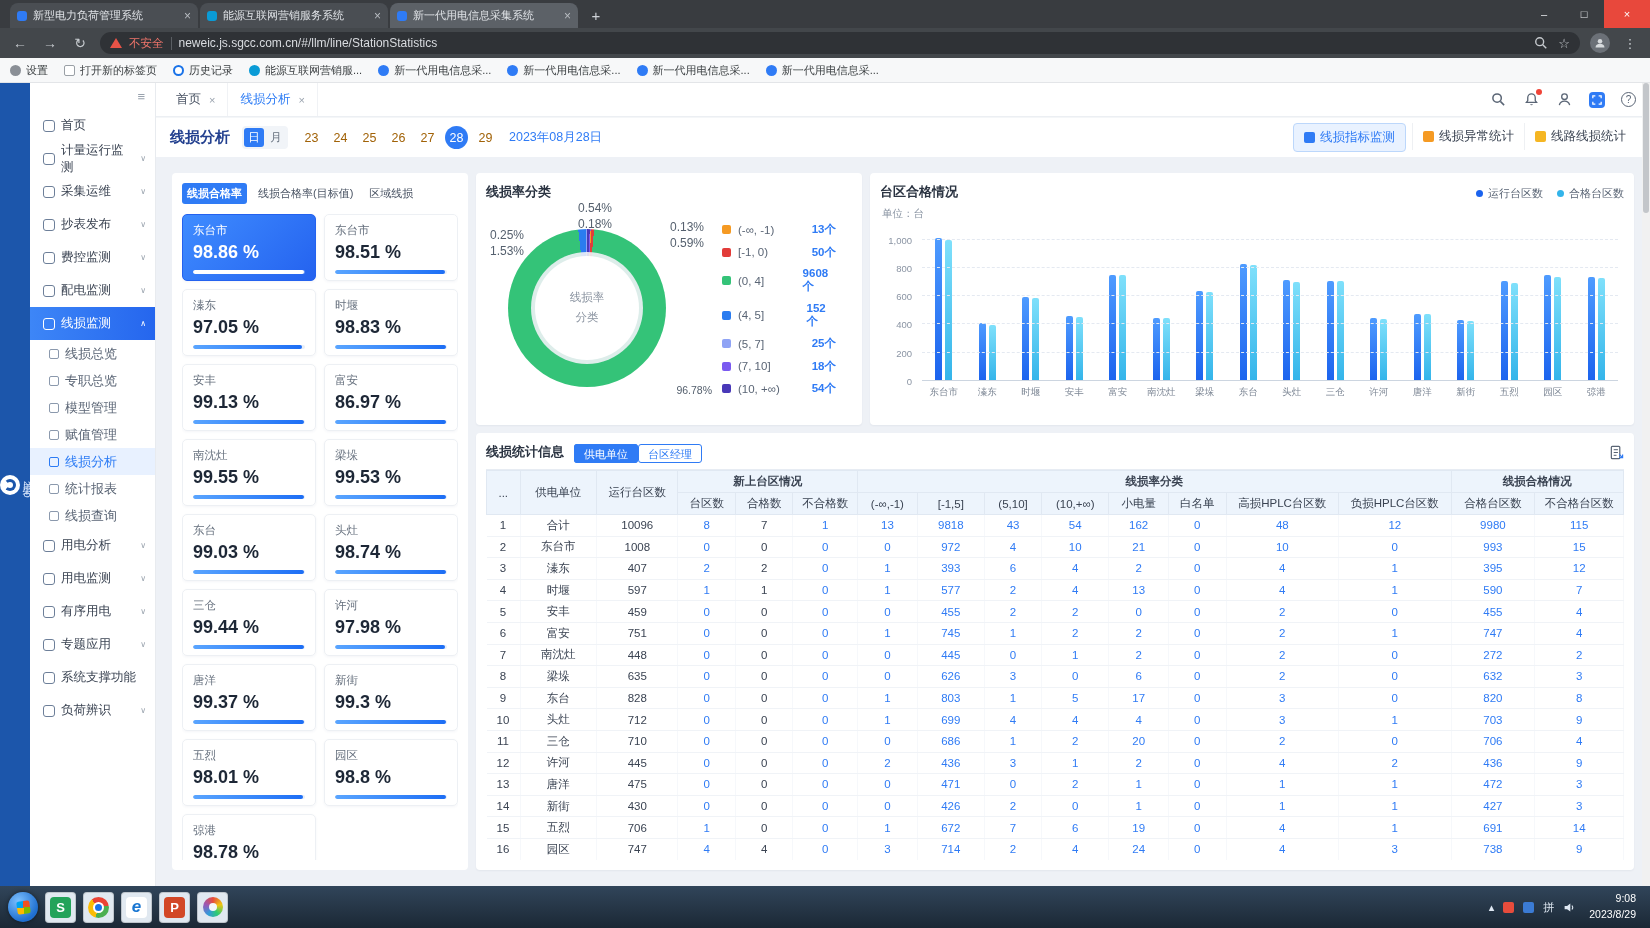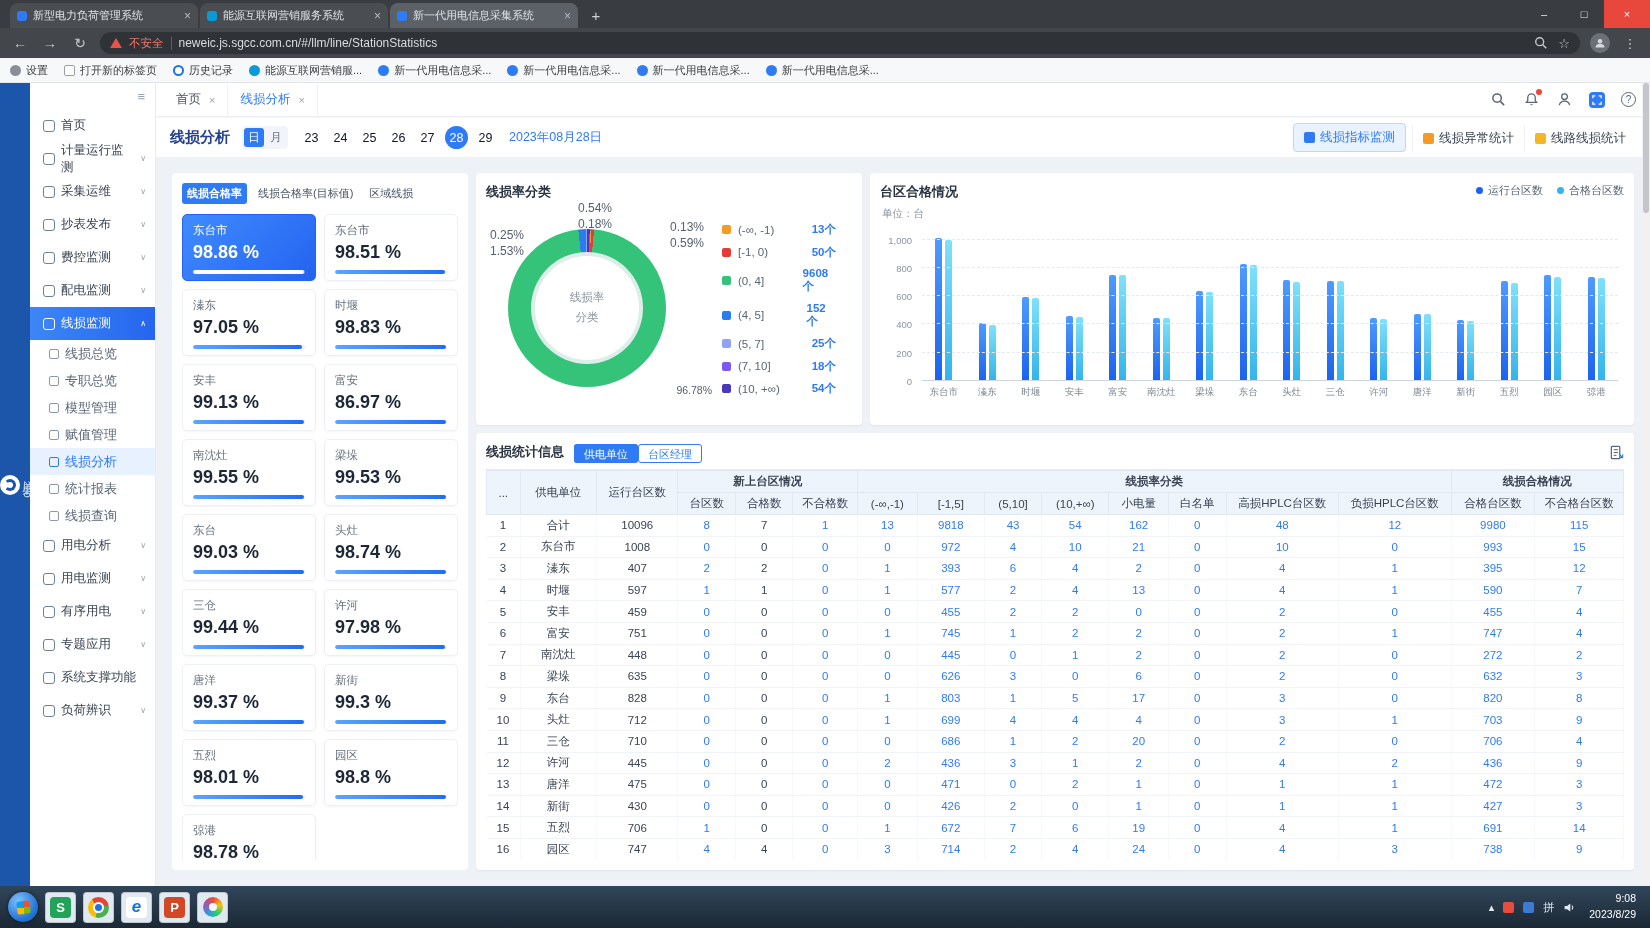--- a/index.html
+++ b/index.html
@@ -75,24 +75,24 @@
 .bell-dot{position:absolute;top:-2px;right:-2px;width:6px;height:6px;border-radius:50%;background:#f04438}
 .fsq{width:16px;height:16px;border-radius:4px;background:#2f7bf5;display:flex;align-items:center;justify-content:center}
 .helpc{width:15px;height:15px;border-radius:50%;border:1.4px solid #5a6575;font-size:10px;display:flex;align-items:center;justify-content:center;color:#5a6575}
 
 .toolbar{height:40px;background:#fff;border-top:1px solid #f4f6f8;display:flex;align-items:center;padding:0 14px;gap:12px;flex:none}
 .tb-title{font-size:15px;font-weight:bold;color:#23408f}
 .mode-toggle{display:flex;gap:2px;background:#f1f4f8;border-radius:4px;padding:2px}
 .mode{width:20px;height:19px;display:flex;align-items:center;justify-content:center;font-size:11.5px;color:#66707e;border-radius:3px}
 .mode.active{background:#2f7bf5;color:#fff}
 .datelist{display:flex;gap:6px}
-.date{width:23px;height:23px;display:flex;align-items:center;justify-content:center;font-size:12.5px;color:#0f172a;border-radius:50%}
+.date{width:23px;height:23px;display:flex;align-items:center;justify-content:center;font-size:12.5px;color:#a16207;border-radius:50%}
 .date.sel{background:#2f7bf5;color:#fff}
 .tb-date{color:#2f7bf5;font-size:12.5px}
-.tb-right{margin-left:auto;display:flex;align-items:flex-end}
+.tb-right{margin-left:auto;display:flex;align-items:flex-start}
 .tbbtn{display:flex;align-items:center;gap:5px;font-size:12.5px;color:#3a4352;padding:5px 10px;border-left:1px solid #eef0f3}
 .tbbtn:first-child{border-left:none}
 .tbbtn.active{color:#2f7bf5;background:#e9f2ff;border:1px solid #bcd7fb;border-radius:4px;margin-right:6px}
 .tbic{width:11px;height:11px;border-radius:2px;flex:none}
 
 .content{flex:1;display:flex;gap:8px;padding:16px;min-height:0}
 .panel{background:#fff;border-radius:4px;box-shadow:0 1px 2px rgba(20,40,80,.05)}
 .panel-title{font-size:13px;font-weight:bold;color:#2b3442}
 
 
@@ -126,21 +126,21 @@
 .co-topright{right:14px;top:16px}
 .co-bottom{right:6px;bottom:18px;font-size:10.5px}
 .dlegend{flex:1;display:flex;flex-direction:column;justify-content:center;gap:7.5px;padding-left:4px}
 .dlrow{display:flex;align-items:center;gap:7px;font-size:11.5px}
 .dlsq{width:9px;height:9px;border-radius:2px;flex:none}
 .dllabel{color:#5a6575;width:64px}
 .dlcount{color:#2f7bf5;font-weight:bold;margin-left:auto;padding-right:16px}
 
 
 .bars-panel{flex:1;padding:10px;display:flex;flex-direction:column;min-width:0}
-.bp-head{display:flex;align-items:flex-start}
+.bp-head{display:flex;align-items:flex-end}
 .blegend{margin-left:auto;display:flex;gap:14px;font-size:11px;color:#5a6575;align-items:center}
 .bldot{width:7px;height:7px;border-radius:50%;display:inline-block;margin-right:5px}
 .bunit{font-size:10.5px;color:#8a94a3;margin:6px 0 0 2px}
 .bchart{position:relative;flex:1;margin-top:4px}
 .yaxis{position:absolute;left:0;top:6px;width:36px;height:150px}
 .ytick{position:absolute;right:4px;font-size:9.5px;color:#8a94a3;transform:translateY(50%)}
 .plot{position:absolute;left:42px;right:6px;top:6px;height:150px}
 .gridline{position:absolute;left:0;right:0;border-top:1px dashed #e4e9f1}
 .gridline.base{border-top:1px solid #ccd5e0}
 .groups{position:absolute;inset:0;display:flex;align-items:flex-end}

